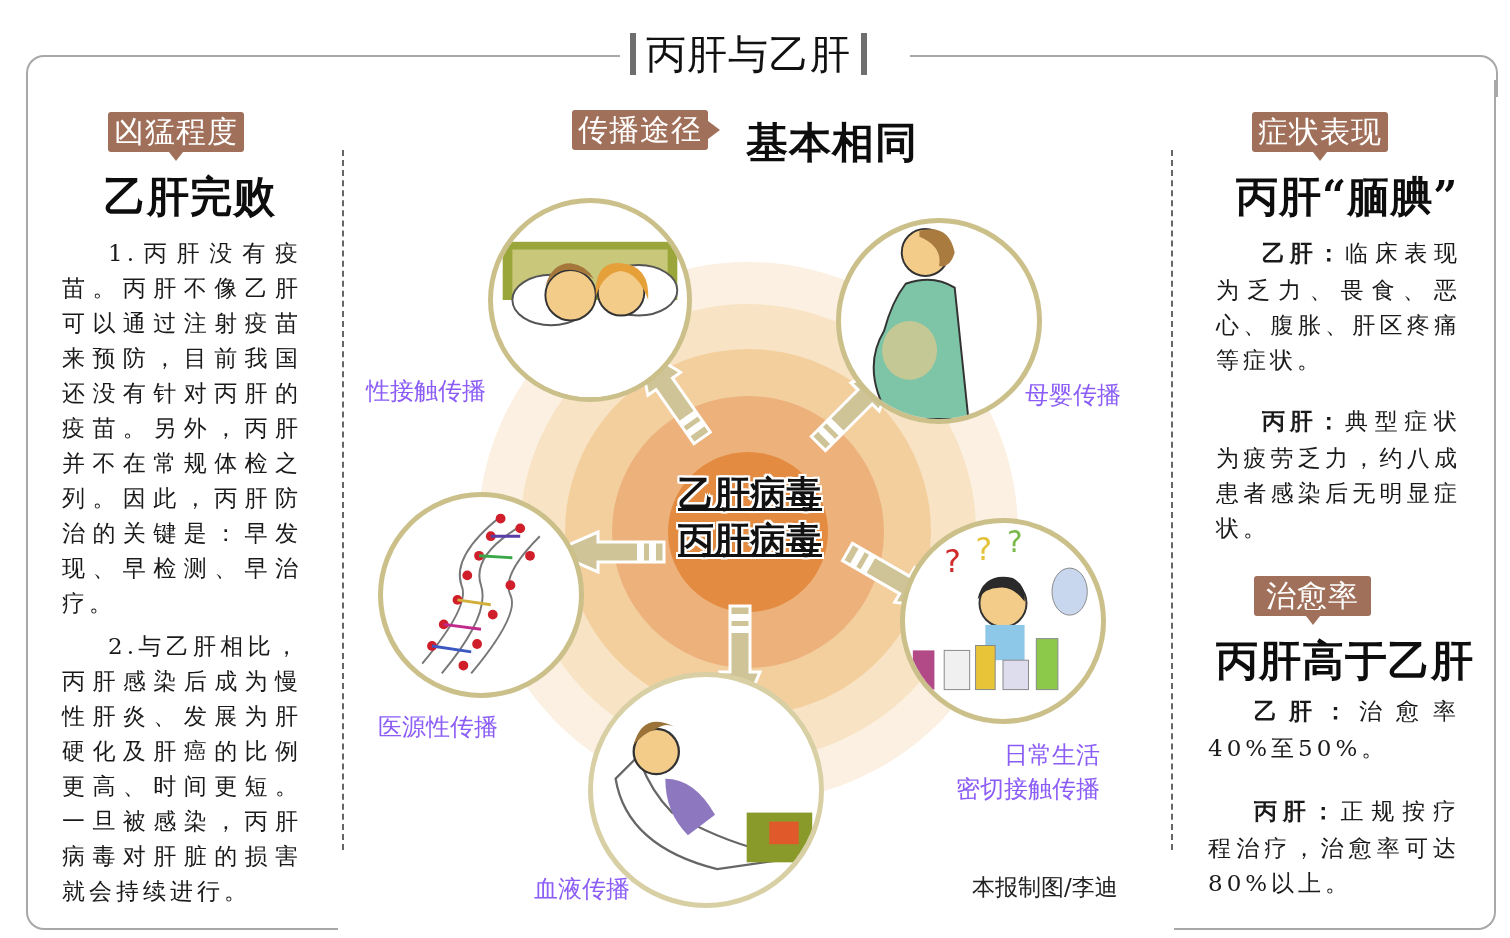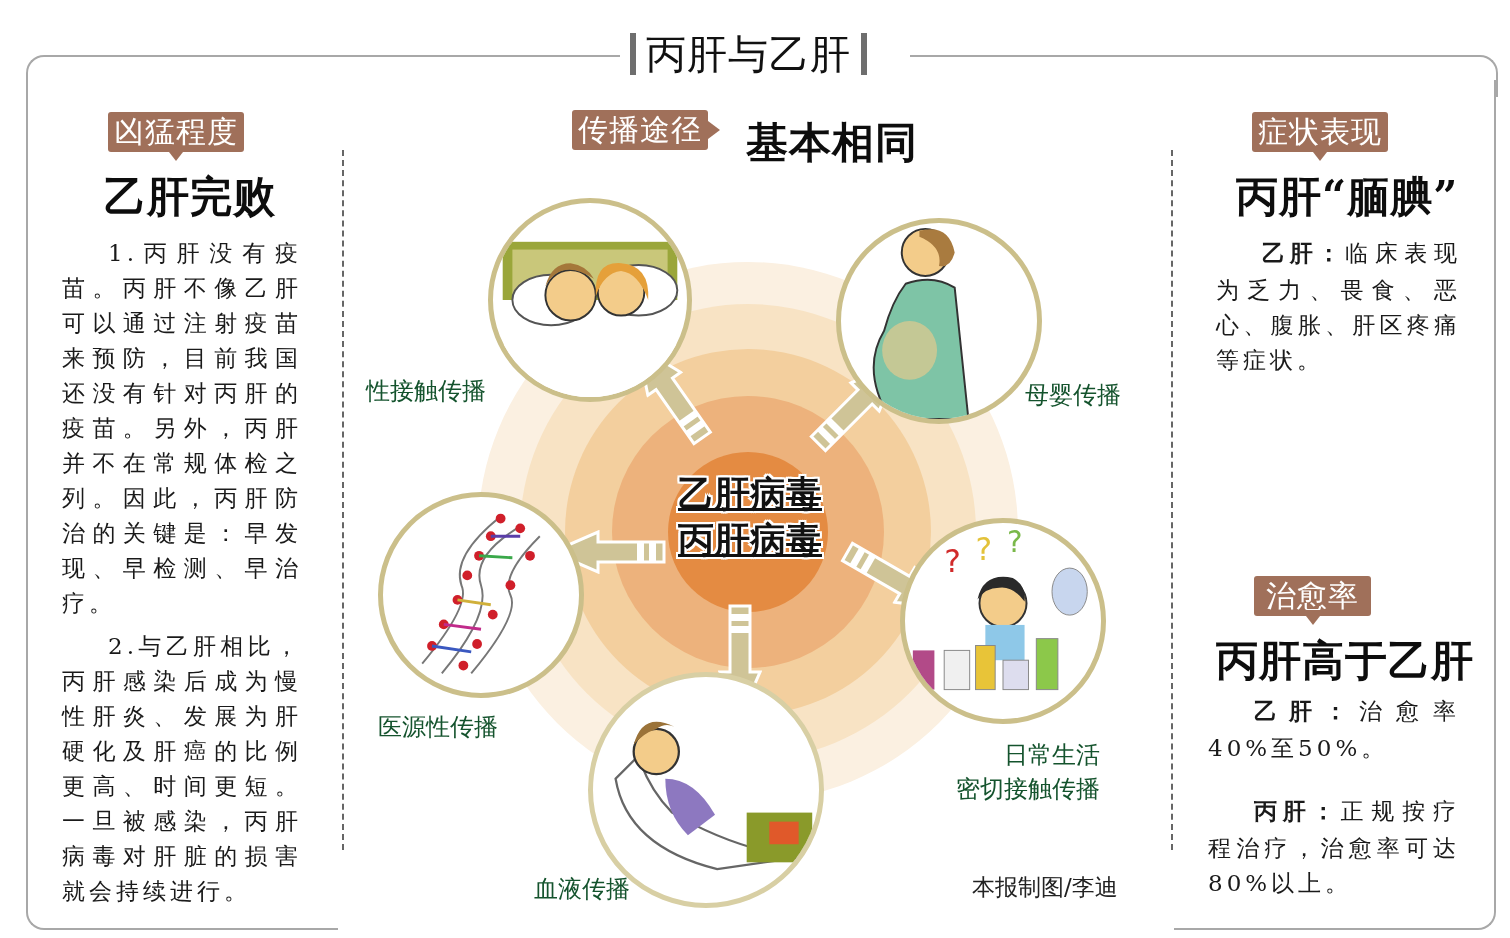--- a/index.html
+++ b/index.html
@@ -42,21 +42,21 @@
   .lead { font-family: Liberation Mono, monospace; font-weight: bold; letter-spacing: 2px; }
 
   
   .ring { position: absolute; border-radius: 50%; }
   .node { position: absolute; border-radius: 50%; background: #fff; border: 5px solid #cbbf8a; overflow: hidden; }
   .node svg { width: 100%; height: 100%; display: block; }
   .center-label { position: absolute; left: 640px; top: 470px; width: 220px; text-align: center;
     font-family: "DejaVu Serif", "Liberation Serif", serif; font-weight: bold; font-size: 36px; line-height: 46px;
     color: #111; text-shadow: -2px -2px 0 #fff, 2px -2px 0 #fff, -2px 2px 0 #fff, 2px 2px 0 #fff, 0 2px 0 #fff, 0 -2px 0 #fff, 2px 0 0 #fff, -2px 0 0 #fff; text-decoration: underline; }
   .route-label { position: absolute; font-family: Liberation Sans, sans-serif; font-size: 24px;
-    color: #14532d; line-height: 34px; white-space: nowrap; }
+    color: #8b5cf6; line-height: 34px; white-space: nowrap; }
   .arrow { position: absolute; width: 120px; height: 44px; }
   .credit { position: absolute; left: 972px; top: 872px; font-family: "DejaVu Sans", "Liberation Sans", sans-serif;
     font-size: 23px; color: #222; }
 </style>
 </head>
 <body>
 
 <div class="frame-top-left"></div>
 <div class="frame-top-right"></div>
 <div class="frame-left"></div>
@@ -212,20 +212,21 @@
   </div>
 
   <div class="credit">本报制图/李迪</div>
 </section>
 
 <section>
   <div class="tag down" style="left:1252px; top:112px;">症状表现</div>
   <div class="headline" style="left:1236px; top:162px;">丙肝“腼腆”</div>
   <div class="body-text" style="left:1216px; top:236px; width:245px;">
     <p><span class="lead">乙肝：</span><span>临床表现为乏力、畏食、恶心、腹胀、肝区疼痛等症状。</span></p>
+    <p style="margin-top:26px;"><span class="lead">丙肝：</span><span>典型症状为疲劳乏力，约八成患者感染后无明显症状。</span></p>
   </div>
 </section>
 
 <section>
   <div class="tag down" style="left:1254px; top:576px; padding:0 12px;">治愈率</div>
   <div class="headline" style="left:1216px; top:626px;">丙肝高于乙肝</div>
   <div class="body-text" style="left:1208px; top:694px; width:252px;">
     <p><span class="lead">乙肝：</span><span>治愈率40%至50%。</span></p>
     <p style="margin-top:28px;"><span class="lead">丙肝：</span><span>正规按疗程治疗，治愈率可达80%以上。</span></p>
   </div>

